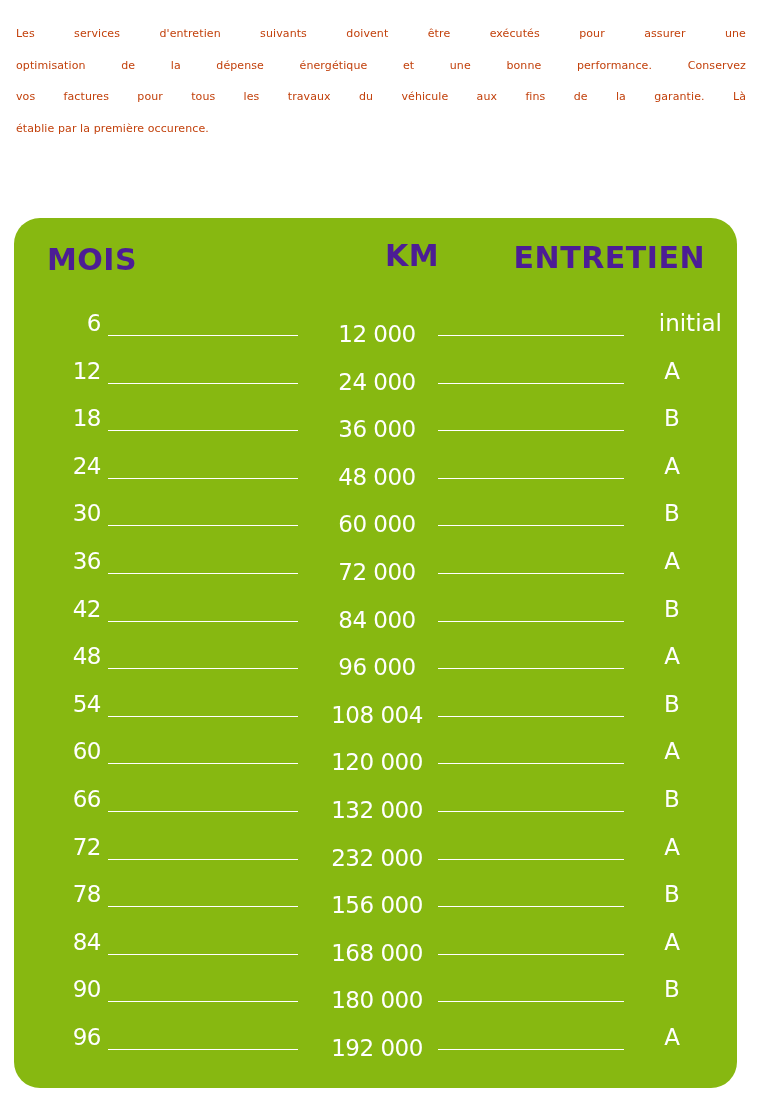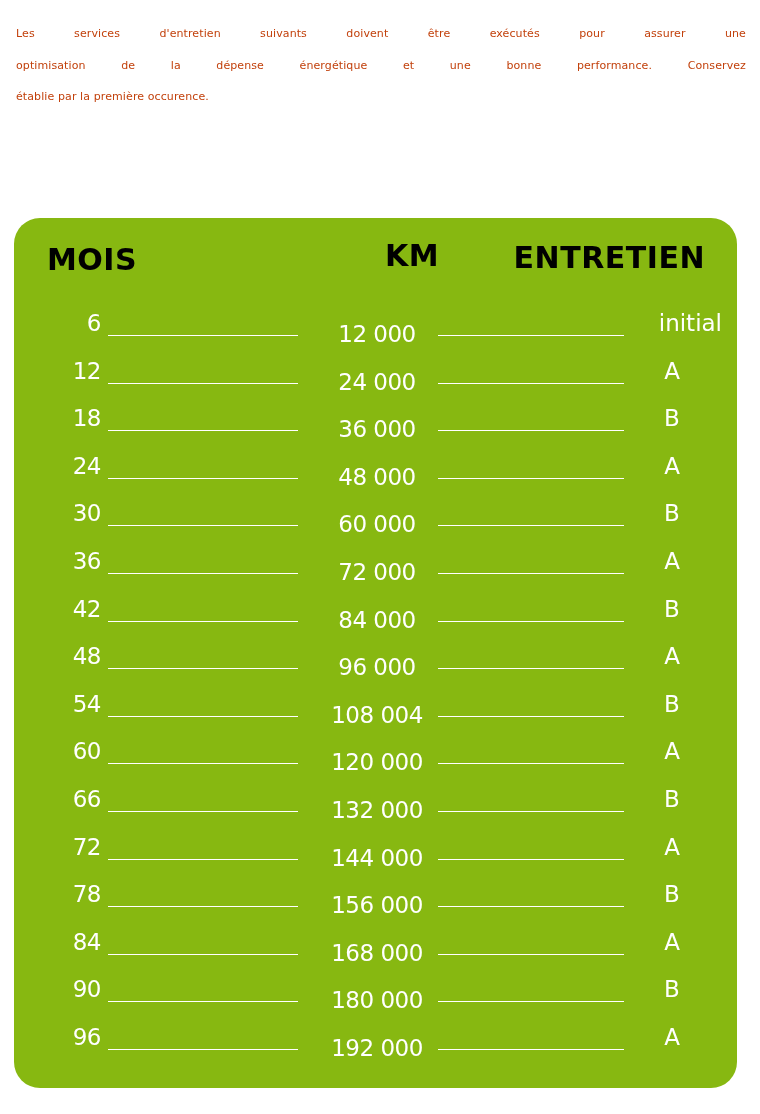--- a/index.html
+++ b/index.html
@@ -40,21 +40,21 @@
       left: 14px;
       top: 218px;
       width: 723px;
       height: 870px;
       background: #87b811;
       border-radius: 26px;
     }
     .hdr {
       position: absolute;
       top: 20px;
-      color: #000000;
+      color: #4c1d95;
       font-weight: bold;
       font-size: 30px;
       letter-spacing: 0.5px;
       font-family: "DejaVu Sans", sans-serif;
     }
     .hdr.mois { left: 33px; top: 24px; }
     .hdr.km { left: 330px; top: 20px; margin-left: 41px; }
     .hdr.entretien { right: 32px; top: 22px; }
     .rows {
       position: absolute;
@@ -113,20 +113,21 @@
       width: 86px;
       text-align: right;
     }
   </style>
 </head>
 <body>
 
 <p class="intro">
   <span class="line">Les services d'entretien suivants doivent être exécutés pour assurer une</span>
   <span class="line">optimisation de la dépense énergétique et une bonne performance. Conservez</span>
+  <span class="line">vos factures pour tous les travaux du véhicule aux fins de la garantie. Là</span>
   <span class="line last">établie par la première occurence.</span>
 </p>
 
 <div class="panel" style="background: rgb(135, 184, 17);">
   <div class="hdr mois">MOIS</div>
   <div class="hdr km">KM</div>
   <div class="hdr entretien">ENTRETIEN</div>
 
   <div class="rows" id="rows">
       <div class="row">
@@ -202,21 +203,21 @@
       <div class="row">
     <span class="mois">66</span>
     <span class="line1"></span>
     <span class="km">132 000</span>
     <span class="line2"></span>
     <span class="entretien">B</span>
   </div>
       <div class="row">
     <span class="mois">72</span>
     <span class="line1"></span>
-    <span class="km">144 000</span>
+    <span class="km">232 000</span>
     <span class="line2"></span>
     <span class="entretien">A</span>
   </div>
       <div class="row">
     <span class="mois">78</span>
     <span class="line1"></span>
     <span class="km">156 000</span>
     <span class="line2"></span>
     <span class="entretien">B</span>
   </div>

